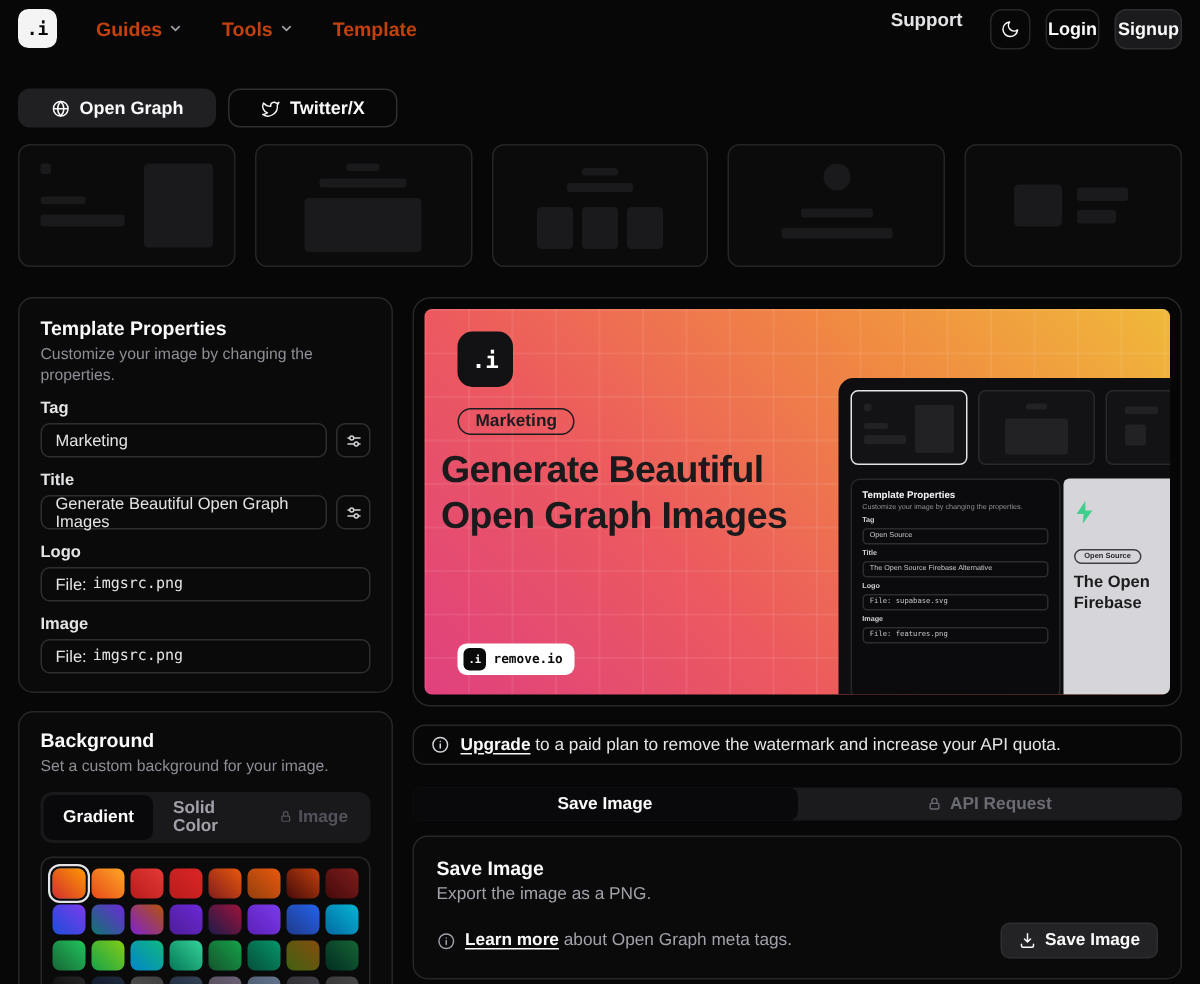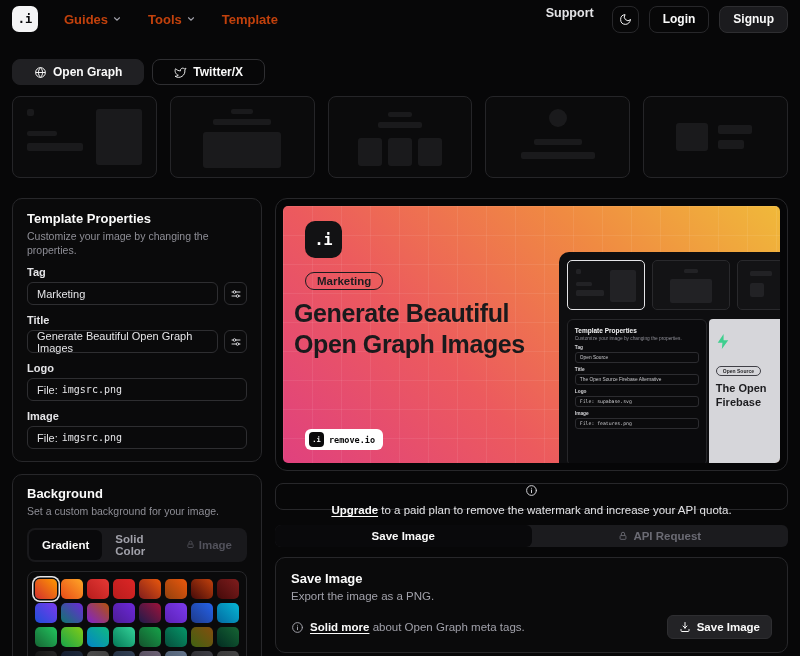--- a/index.html
+++ b/index.html
@@ -19,21 +19,21 @@
     font-family:"DejaVu Sans Mono", monospace; font-weight:bold; font-size:12px;
   }
   .nav-links { display:flex; align-items:center; gap:26px; margin-left:26px; }
   .nav-link { display:flex; align-items:center; gap:4px; font-size:13px; font-weight:600; color:#c2410c; cursor:pointer; }
   .nav-right { margin-left:auto; display:flex; gap:10px; }
   .nav-right .support { font-size:12.5px; font-weight:600; color:#e4e4e7; margin-right:8px; cursor:pointer; }
   .icon-btn {
     width:27px; height:27px; border:1px solid #27272a; border-radius:8px; background:transparent;
     display:flex; align-items:center; justify-content:center; cursor:pointer;
   }
-  .btn { border-radius:8px; font-size:12px; font-weight:600; color:#fafafa; padding:5px 13px; cursor:pointer; }
+  .btn { border-radius:8px; font-size:12px; font-weight:600; color:#fafafa; padding:5px 1px; cursor:pointer; }
   .btn.outline { border:1px solid #27272a; background:transparent; }
   .btn.subtle  { border:1px solid #2e2e31; background:#1b1b1e; }
 
   
   .view-tabs { display:flex; gap:8px; padding:0 12px; margin-top:21px; }
   .view-tab { display:flex; align-items:center; gap:6px; height:26px; padding:0 21px;
     border-radius:8px; font-size:12px; font-weight:600; cursor:pointer; }
   .view-tab.active { background:#202023; color:#fafafa; border:1px solid #202023; }
   .view-tab.inactive { background:transparent; color:#fafafa; border:1px solid #2e2e31; }
 
@@ -115,21 +115,21 @@
     align-items:center; padding:0 4px; font-size:4.8px; color:#c8c8cc; }
   .mini-card { flex:0 0 120px; height:147px; background:#d6d6da; border-radius:4px; padding:8px 7px; overflow:hidden; }
   .mini-card .bolt { margin-top:6px; }
   .mini-badge { display:inline-block; border:1px solid #3f3f46; border-radius:999px; padding:1px 6px;
     font-size:5px; font-weight:600; color:#27272a; margin-top:16px; white-space:nowrap; }
   .mini-heading { margin-top:5px; font-size:11px; font-weight:700; color:#1c1c1f; line-height:1.25; white-space:nowrap; }
   .mini-heading span { display:block; }
 
   
   .upgrade { margin-top:12px; border:1px solid #27272a; border-radius:8px; height:27px;
-    display:flex; align-items:center; gap:7px; padding:0 11px; font-size:11.5px; color:#e4e4e7;flex-direction:column; }
+    display:flex; align-items:center; gap:7px; padding:0 11px; font-size:11.5px; color:#e4e4e7; }
   .upgrade a { color:#fafafa; text-decoration:underline; text-underline-offset:2px; font-weight:600; cursor:pointer; }
 
   .action-tabs { margin-top:15px; display:flex; background:#1b1b1e; border-radius:6px; padding:0; height:22px; overflow:hidden; }
   .action-tab { flex:1; display:flex; align-items:center; justify-content:center; gap:5px;
     font-size:11.5px; font-weight:600; cursor:pointer; }
   .action-tab.active { background:#09090b; color:#fafafa; border-radius:6px; }
   .action-tab.locked { color:#6b6b74; cursor:default; }
 
   .save-panel { margin-top:10px; padding:13px 15px; height:96px; display:flex; flex-direction:column; }
   .save-sub { font-size:11.5px; color:#a1a1aa; margin-top:4px; }
@@ -439,21 +439,21 @@
       <div class="panel-title">Save Image</div>
       <div class="save-sub">Export the image as a PNG.</div>
       <div class="save-footer">
         <div class="learn">
           <span>
               <svg width="13" height="13" viewBox="0 0 24 24" fill="none" stroke="#a1a1aa" stroke-width="1.8" stroke-linecap="round">
                 <circle cx="12" cy="12" r="9"></circle>
                 <path d="M12 8h.01M12 11v5"></path>
               </svg>
             </span>
-          <span><a>Solid more</a> <span>about Open Graph meta tags.</span></span>
+          <span><a>Learn more</a> <span>about Open Graph meta tags.</span></span>
         </div>
         <button class="save-btn">
           <span>
               <svg width="12" height="12" viewBox="0 0 24 24" fill="none" stroke="#fafafa" stroke-width="2" stroke-linecap="round" stroke-linejoin="round">
                 <path d="M12 3v11m0 0l-4-4m4 4l4-4M4 17v2a2 2 0 0 0 2 2h12a2 2 0 0 0 2-2v-2"></path>
               </svg>
             </span>
           <span>Save Image</span>
         </button>
       </div>

